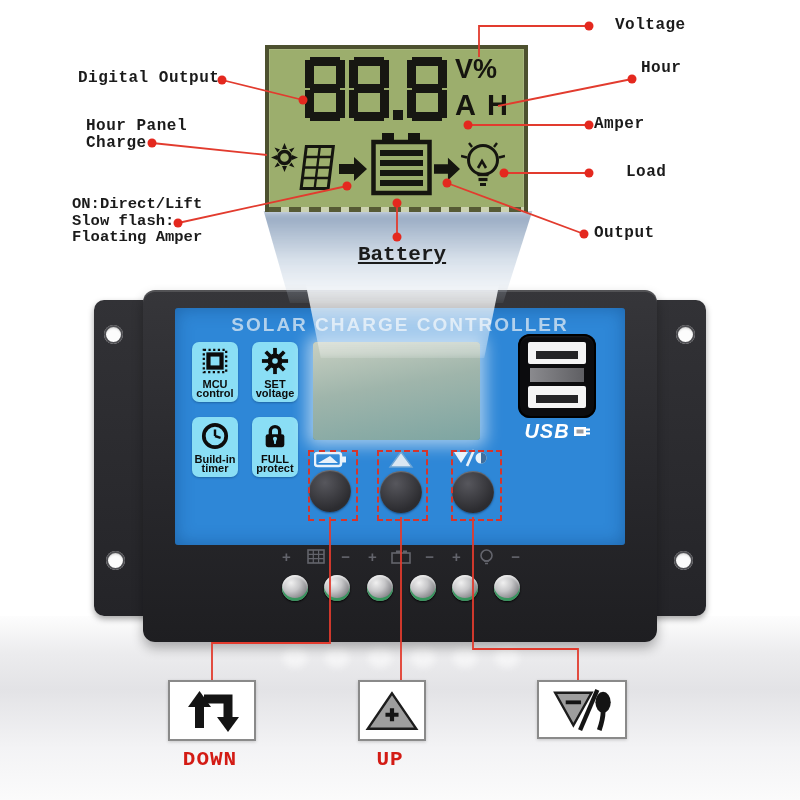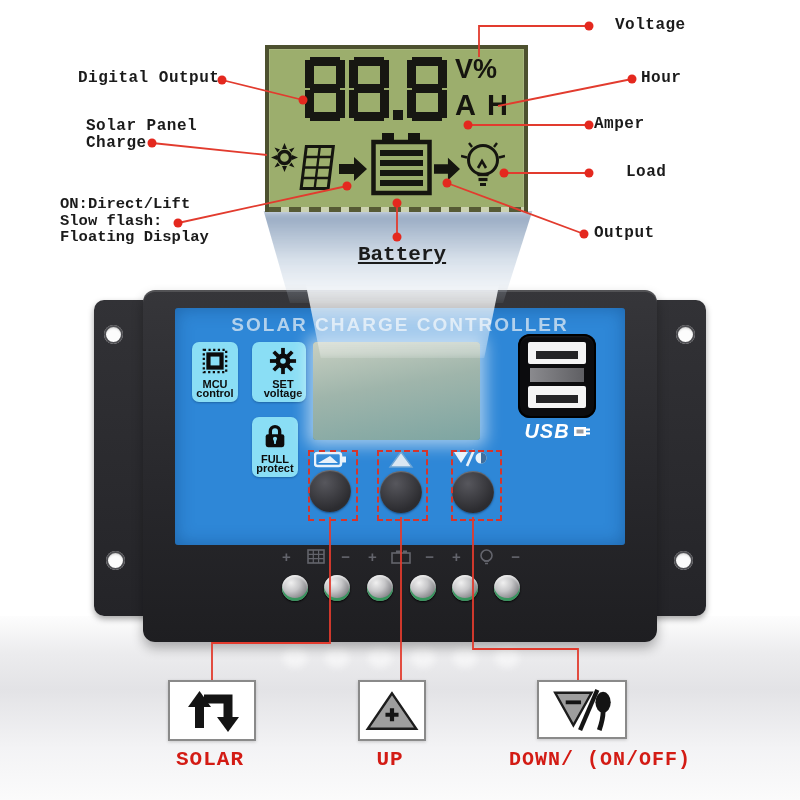--- a/index.html
+++ b/index.html
@@ -105,38 +105,48 @@
   <div class="abs tile" style="left:192px;top:342px;">
     <svg width="28" height="28" viewBox="0 0 30 30">
       <rect x="3" y="3" width="24" height="24" fill="none" stroke="#0c0c0c" stroke-width="2.4" stroke-dasharray="2.4,2.6"></rect>
       <rect x="8" y="8" width="14" height="14" fill="none" stroke="#0c0c0c" stroke-width="4.5"></rect>
     </svg>
     <div class="tile-label">
       <div>MCU</div>
         <div>control</div>
     </div>
   </div>
-  <div class="abs tile" style="left:252px;top:342px;padding-left:8px;">
+  <div class="abs tile" style="left:252px;top:342px;">
     <svg width="28" height="28" viewBox="0 0 30 30">
       <g fill="#0c0c0c">
         <rect x="13" y="1" width="4" height="7"></rect>
           <rect x="13" y="22" width="4" height="7"></rect>
         <rect x="1" y="13" width="7" height="4"></rect>
           <rect x="22" y="13" width="7" height="4"></rect>
         <rect x="13" y="1" width="4" height="7" transform="rotate(45 15 15)"></rect>
         <rect x="13" y="22" width="4" height="7" transform="rotate(45 15 15)"></rect>
         <rect x="1" y="13" width="7" height="4" transform="rotate(45 15 15)"></rect>
         <rect x="22" y="13" width="7" height="4" transform="rotate(45 15 15)"></rect>
         <circle cx="15" cy="15" r="8"></circle>
       </g>
       <circle cx="15" cy="15" r="3" fill="#8adef5"></circle>
     </svg>
     <div class="tile-label">
       <div>SET</div>
         <div>voltage</div>
+    </div>
+  </div>
+  <div class="abs tile" style="left:192px;top:417px;">
+    <svg width="28" height="28" viewBox="0 0 30 30">
+      <circle cx="15" cy="15" r="12" fill="none" stroke="#0c0c0c" stroke-width="4"></circle>
+      <path d="M15,15 V8 M15,15 L21,17" stroke="#0c0c0c" stroke-width="2.6" fill="none"></path>
+    </svg>
+    <div class="tile-label">
+      <div>Build-in</div>
+        <div>timer</div>
     </div>
   </div>
   <div class="abs tile" style="left:252px;top:417px;">
     <svg width="28" height="28" viewBox="0 0 30 30">
       <path d="M10,14 v-4 a5,5 0 0 1 10,0 v4" fill="none" stroke="#0c0c0c" stroke-width="3.6"></path>
       <rect x="5" y="13" width="20" height="14" rx="2.5" fill="#0c0c0c"></rect>
       <circle cx="15" cy="18" r="2.2" fill="#8adef5"></circle>
       <path d="M13.6,19 L16.4,19 L15.8,23.5 L14.2,23.5 Z" fill="#8adef5"></path>
     </svg>
     <div class="tile-label">
@@ -336,30 +346,30 @@
         <circle cx="589" cy="173" r="4.5"></circle>
       <circle cx="447" cy="183" r="4.5"></circle>
         <circle cx="584" cy="234" r="4.5"></circle>
       <circle cx="397" cy="203" r="4.5"></circle>
         <circle cx="397" cy="237" r="4.5"></circle>
     </g>
   </svg>
 
   <div class="abs mono callout" style="left:78px;top:70px;">Digital Output</div>
   <div class="abs mono callout" style="left:86px;top:118px;">
-    <div>Solar Panel</div>
+    <div>Hour Panel</div>
       <div>Charge</div>
   </div>
-  <div class="abs mono" style="left:60px;top:196px;font-size:15.5px;line-height:16.5px;">
+  <div class="abs mono" style="left:72px;top:196px;font-size:15.5px;line-height:16.5px;">
     <div>ON:Direct/Lift</div>
       <div>Slow flash:</div>
-      <div>Floating Display</div>
+      <div>Floating Amper</div>
   </div>
   <div class="abs mono callout" style="left:615px;top:17px;">Voltage</div>
-  <div class="abs mono callout" style="left:641px;top:70px;">Hour</div>
+  <div class="abs mono callout" style="left:641px;top:60px;">Hour</div>
   <div class="abs mono callout" style="left:594px;top:116px;">Amper</div>
   <div class="abs mono callout" style="left:597px;top:164px;margin-left:29px;">Load</div>
   <div class="abs mono callout" style="left:594px;top:225px;">Output</div>
   <div class="abs mono" style="left:352px;top:243px;width:100px;text-align:center;font-size:21px;text-decoration:underline;">Battery</div>
 
   <div class="abs legend-box" style="left:168px;width:84px;height:57px;">
     <svg width="56" height="46" viewBox="0 0 56 46">
       <path d="M20,11 H44 V30" fill="none" stroke="#141414" stroke-width="9"></path>
       <polygon points="33,29 55,29 44,44" fill="#141414"></polygon>
       <path d="M15.5,40 V18" stroke="#141414" stroke-width="9"></path>
@@ -374,17 +384,16 @@
   </div>
   <div class="abs legend-box" style="left:537px;width:86px;height:55px;">
     <svg width="64" height="46" viewBox="0 0 64 48">
       <polygon points="4,6 42,6 23,40" fill="#9e9e9e" stroke="#1c1c1c" stroke-width="2.5"></polygon>
       <path d="M15,16 H31" stroke="#141414" stroke-width="4"></path>
       <line x1="48" y1="3" x2="30" y2="45" stroke="#141414" stroke-width="4.5"></line>
       <ellipse cx="54" cy="16" rx="8" ry="11" fill="#141414"></ellipse>
       <path d="M54,26 C54,33 52,39 50,45" fill="none" stroke="#141414" stroke-width="5"></path>
     </svg>
   </div>
-  <div class="abs mono red-label legend-label" style="left:168px;width:84px;">SOLAR</div>
+  <div class="abs mono red-label legend-label" style="left:168px;width:84px;">DOWN</div>
   <div class="abs mono red-label legend-label" style="left:358px;width:64px;">UP</div>
-  <div class="abs mono red-label legend-label" style="left:500px;width:200px;font-size:20px;">DOWN/ (ON/OFF)</div>
 
 </div>
 
 </body></html>

